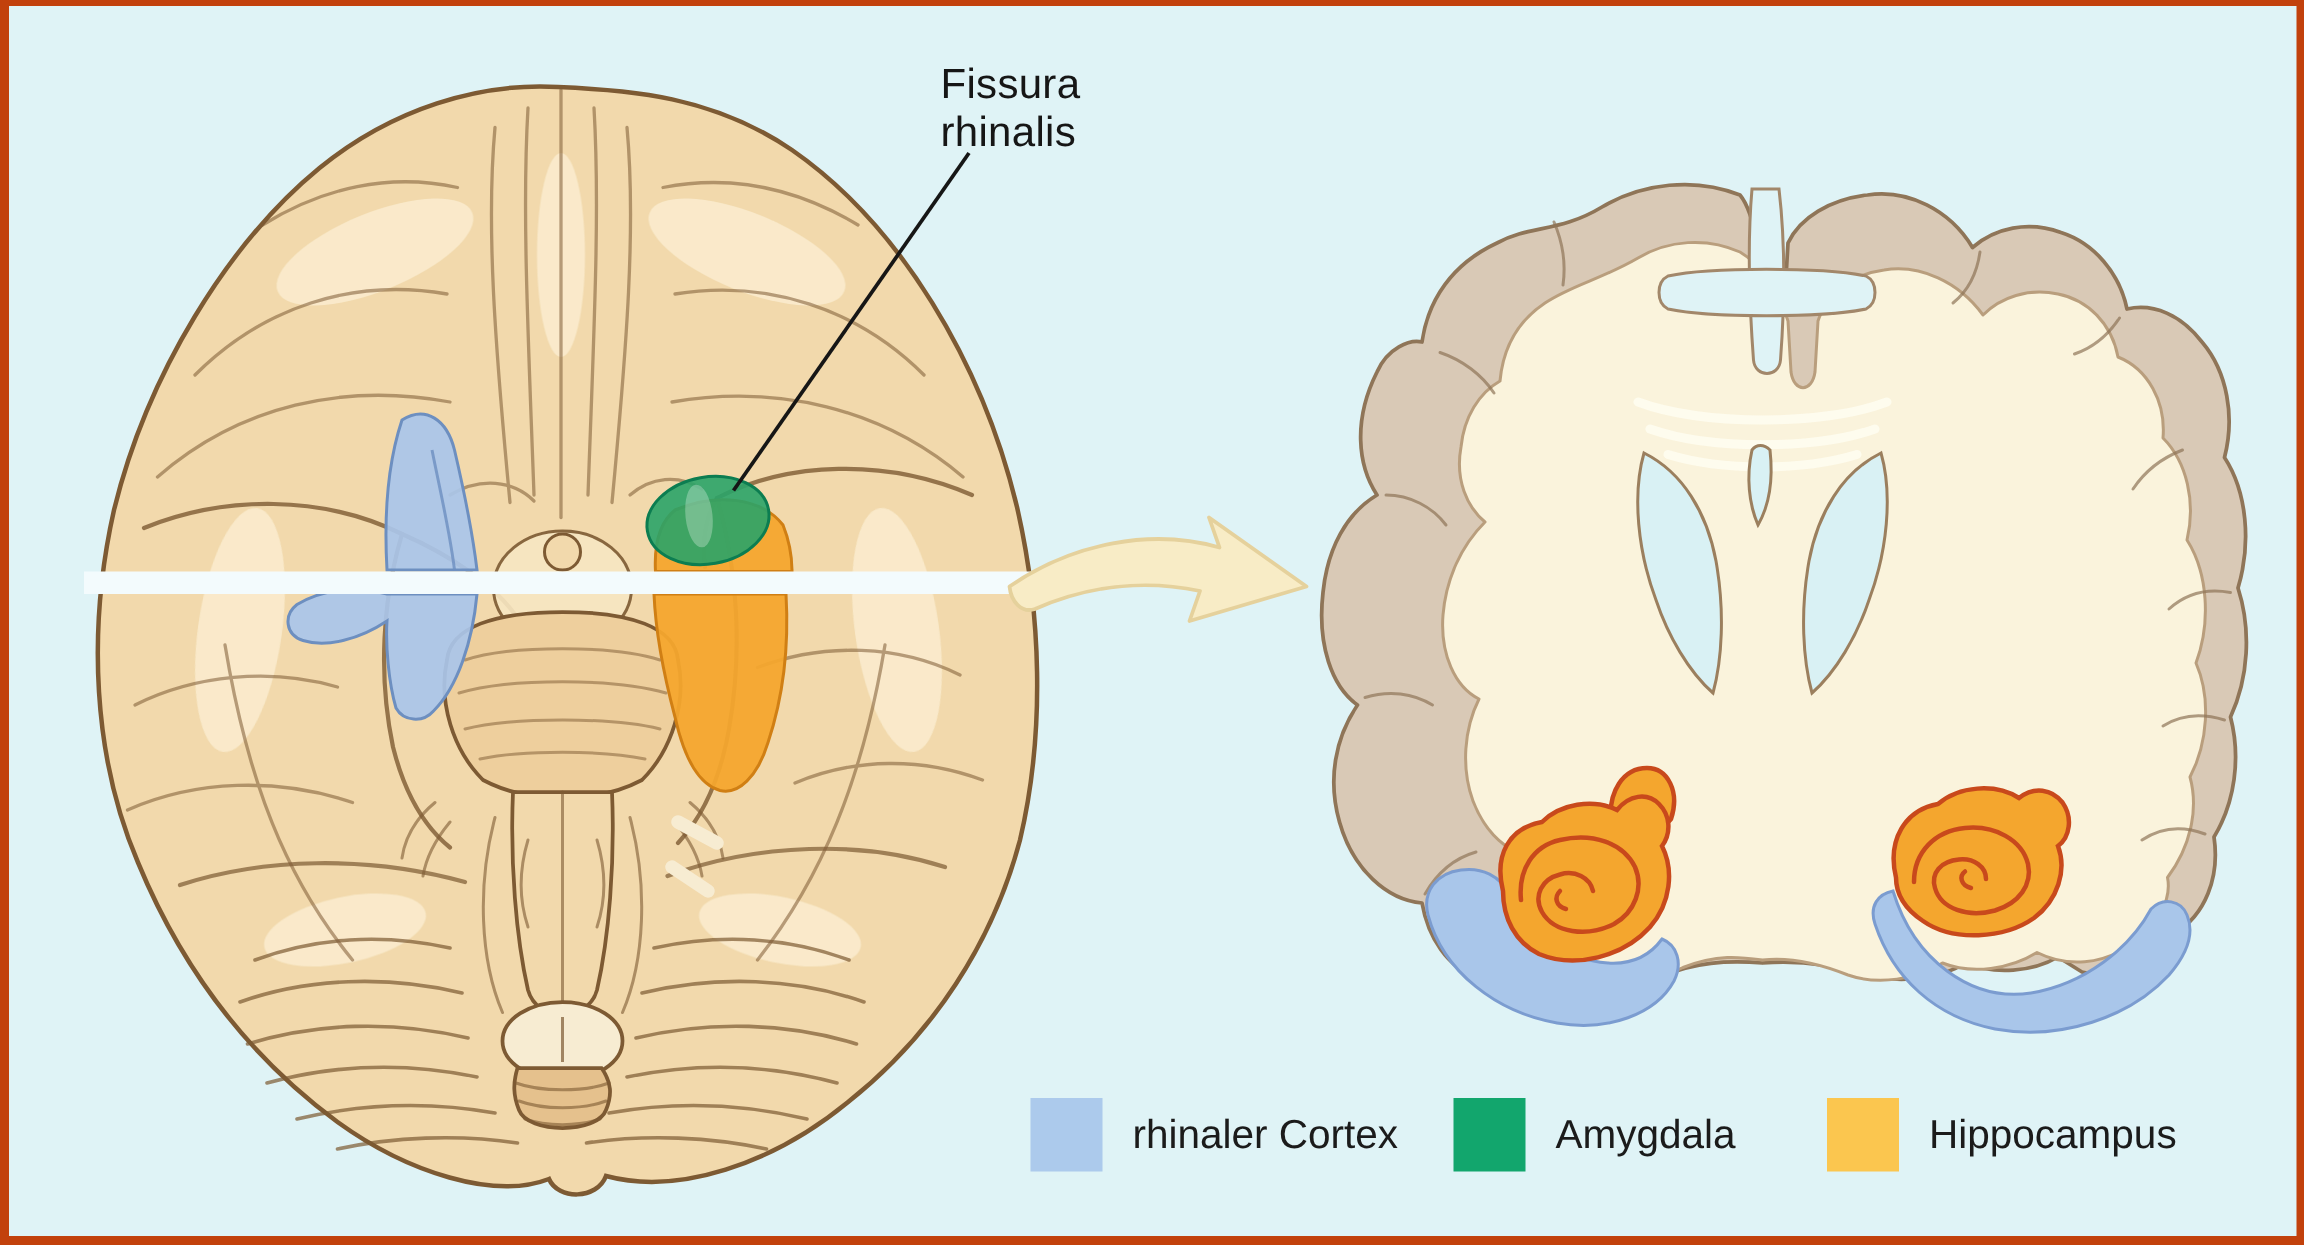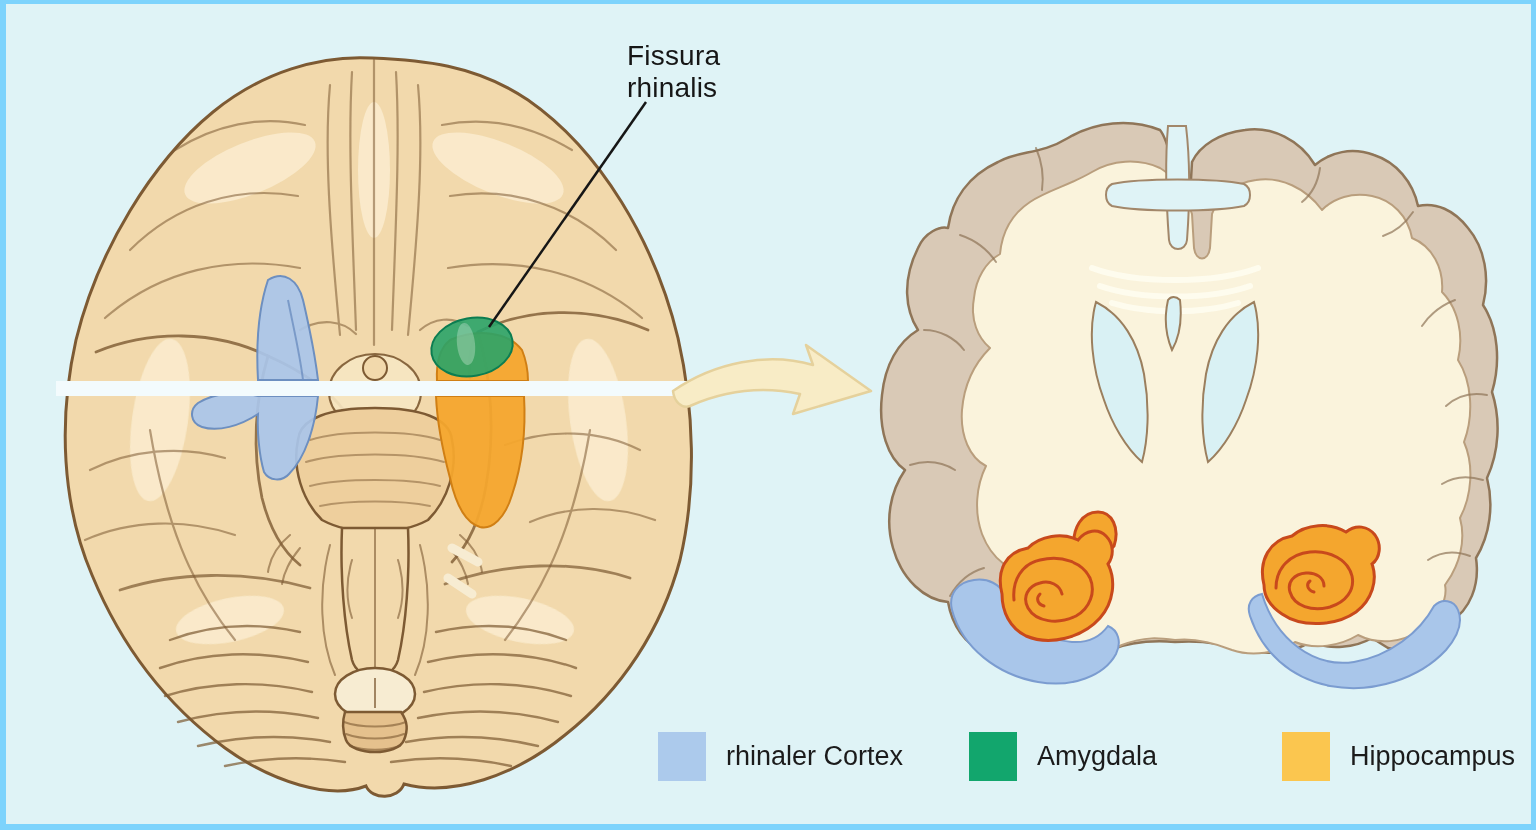--- a/index.html
+++ b/index.html
@@ -1,25 +1,25 @@
 <!DOCTYPE html>
 <html><head>
 <meta charset="utf-8">
 <style>
   html,body{margin:0;padding:0;background:#ffffff;}
-  .page{position:relative;width:1536px;height:830px;background:#7dd3fc;overflow:hidden;
+  .page{position:relative;width:1536px;height:830px;background:#c2410c;overflow:hidden;
         font-family:"Liberation Sans","DejaVu Sans",sans-serif;}
   .panel{position:absolute;left:6px;top:4px;right:5px;bottom:6px;}
   .art{position:absolute;left:0;top:0;width:1536px;height:830px;}
   .annotation{position:absolute;left:627px;top:40px;font-size:28px;line-height:32px;
         color:#161616;letter-spacing:.2px;}
   .legend-item{position:absolute;top:732px;display:flex;align-items:center;height:49px;}
   .legend-item .swatch{width:48px;height:49px;flex:0 0 auto;}
   .legend-item .lbl{margin-left:20px;font-size:27px;color:#1b1b1b;white-space:nowrap;}
-  .li-1{left:658px;} .li-2{left:969px;justify-content:space-between;} .li-3{left:1282px;}
+  .li-1{left:687px;} .li-2{left:969px;justify-content:space-between;} .li-3{left:1218px;}
 </style>
 </head>
 <body>
 
 <div class="page">
   <div class="panel" style="background-color: rgb(223, 243, 246);"></div>
 
   <svg class="art" viewBox="0 0 1536 830">
 
     <g>

